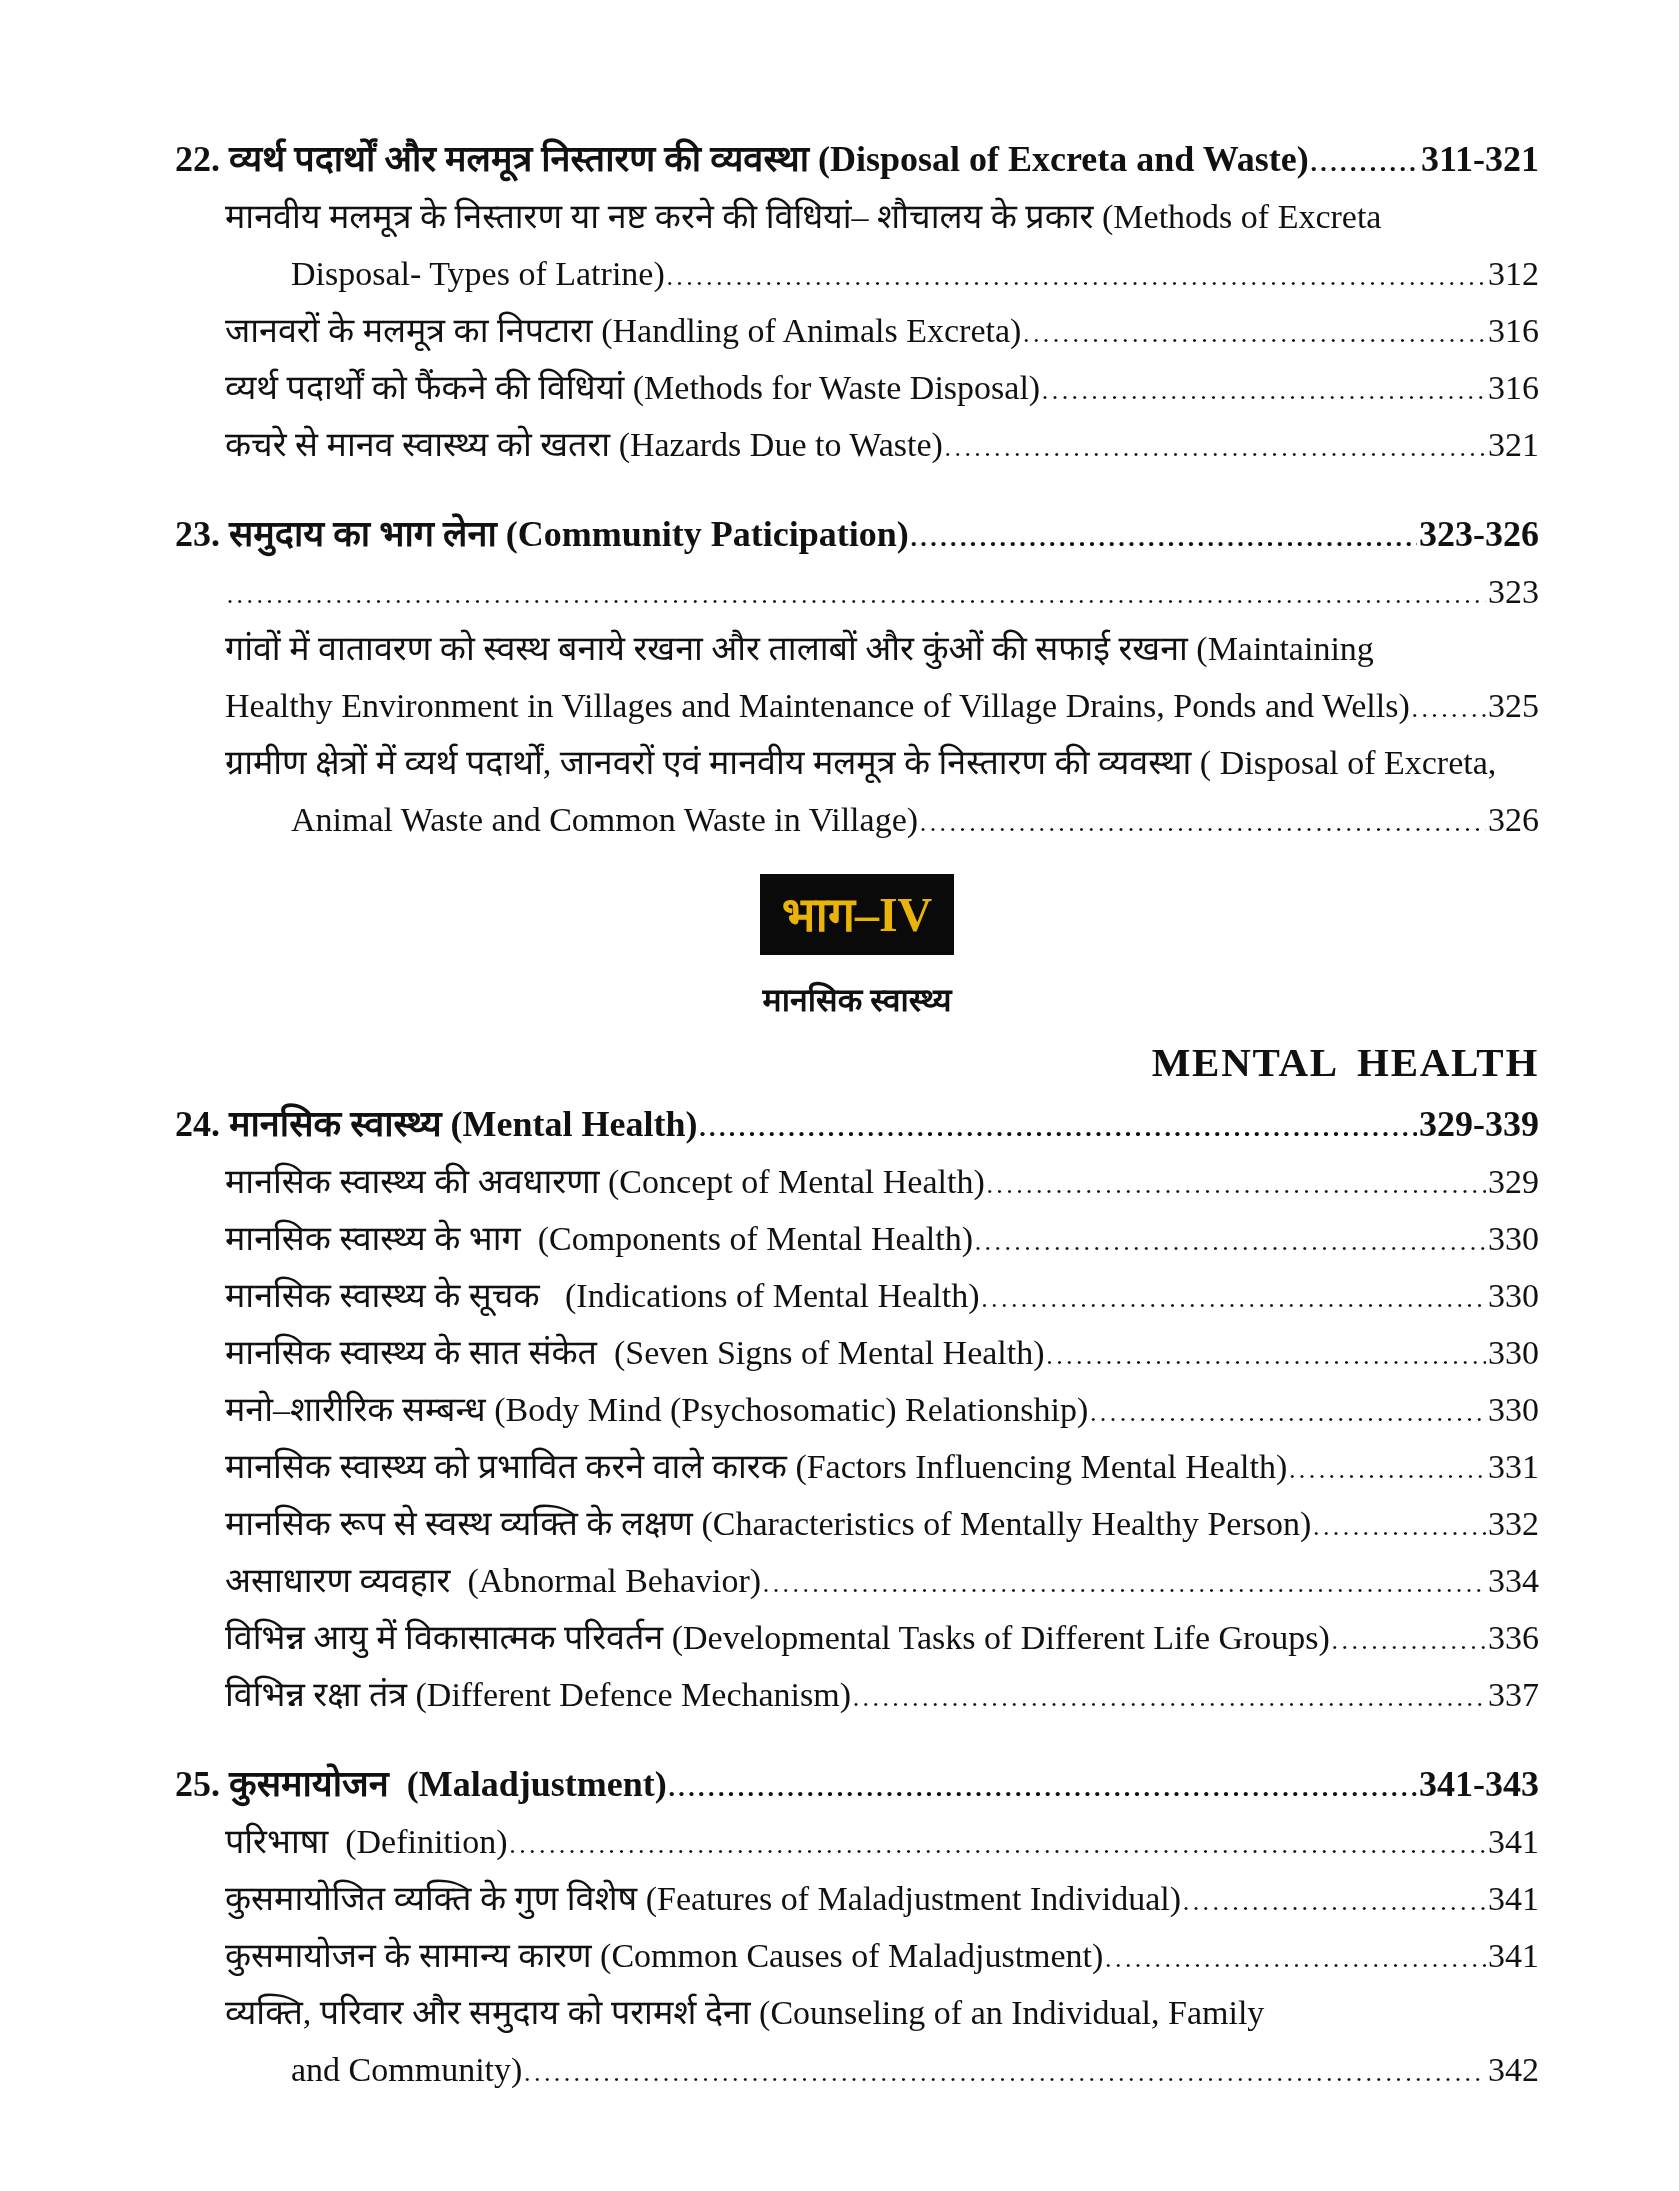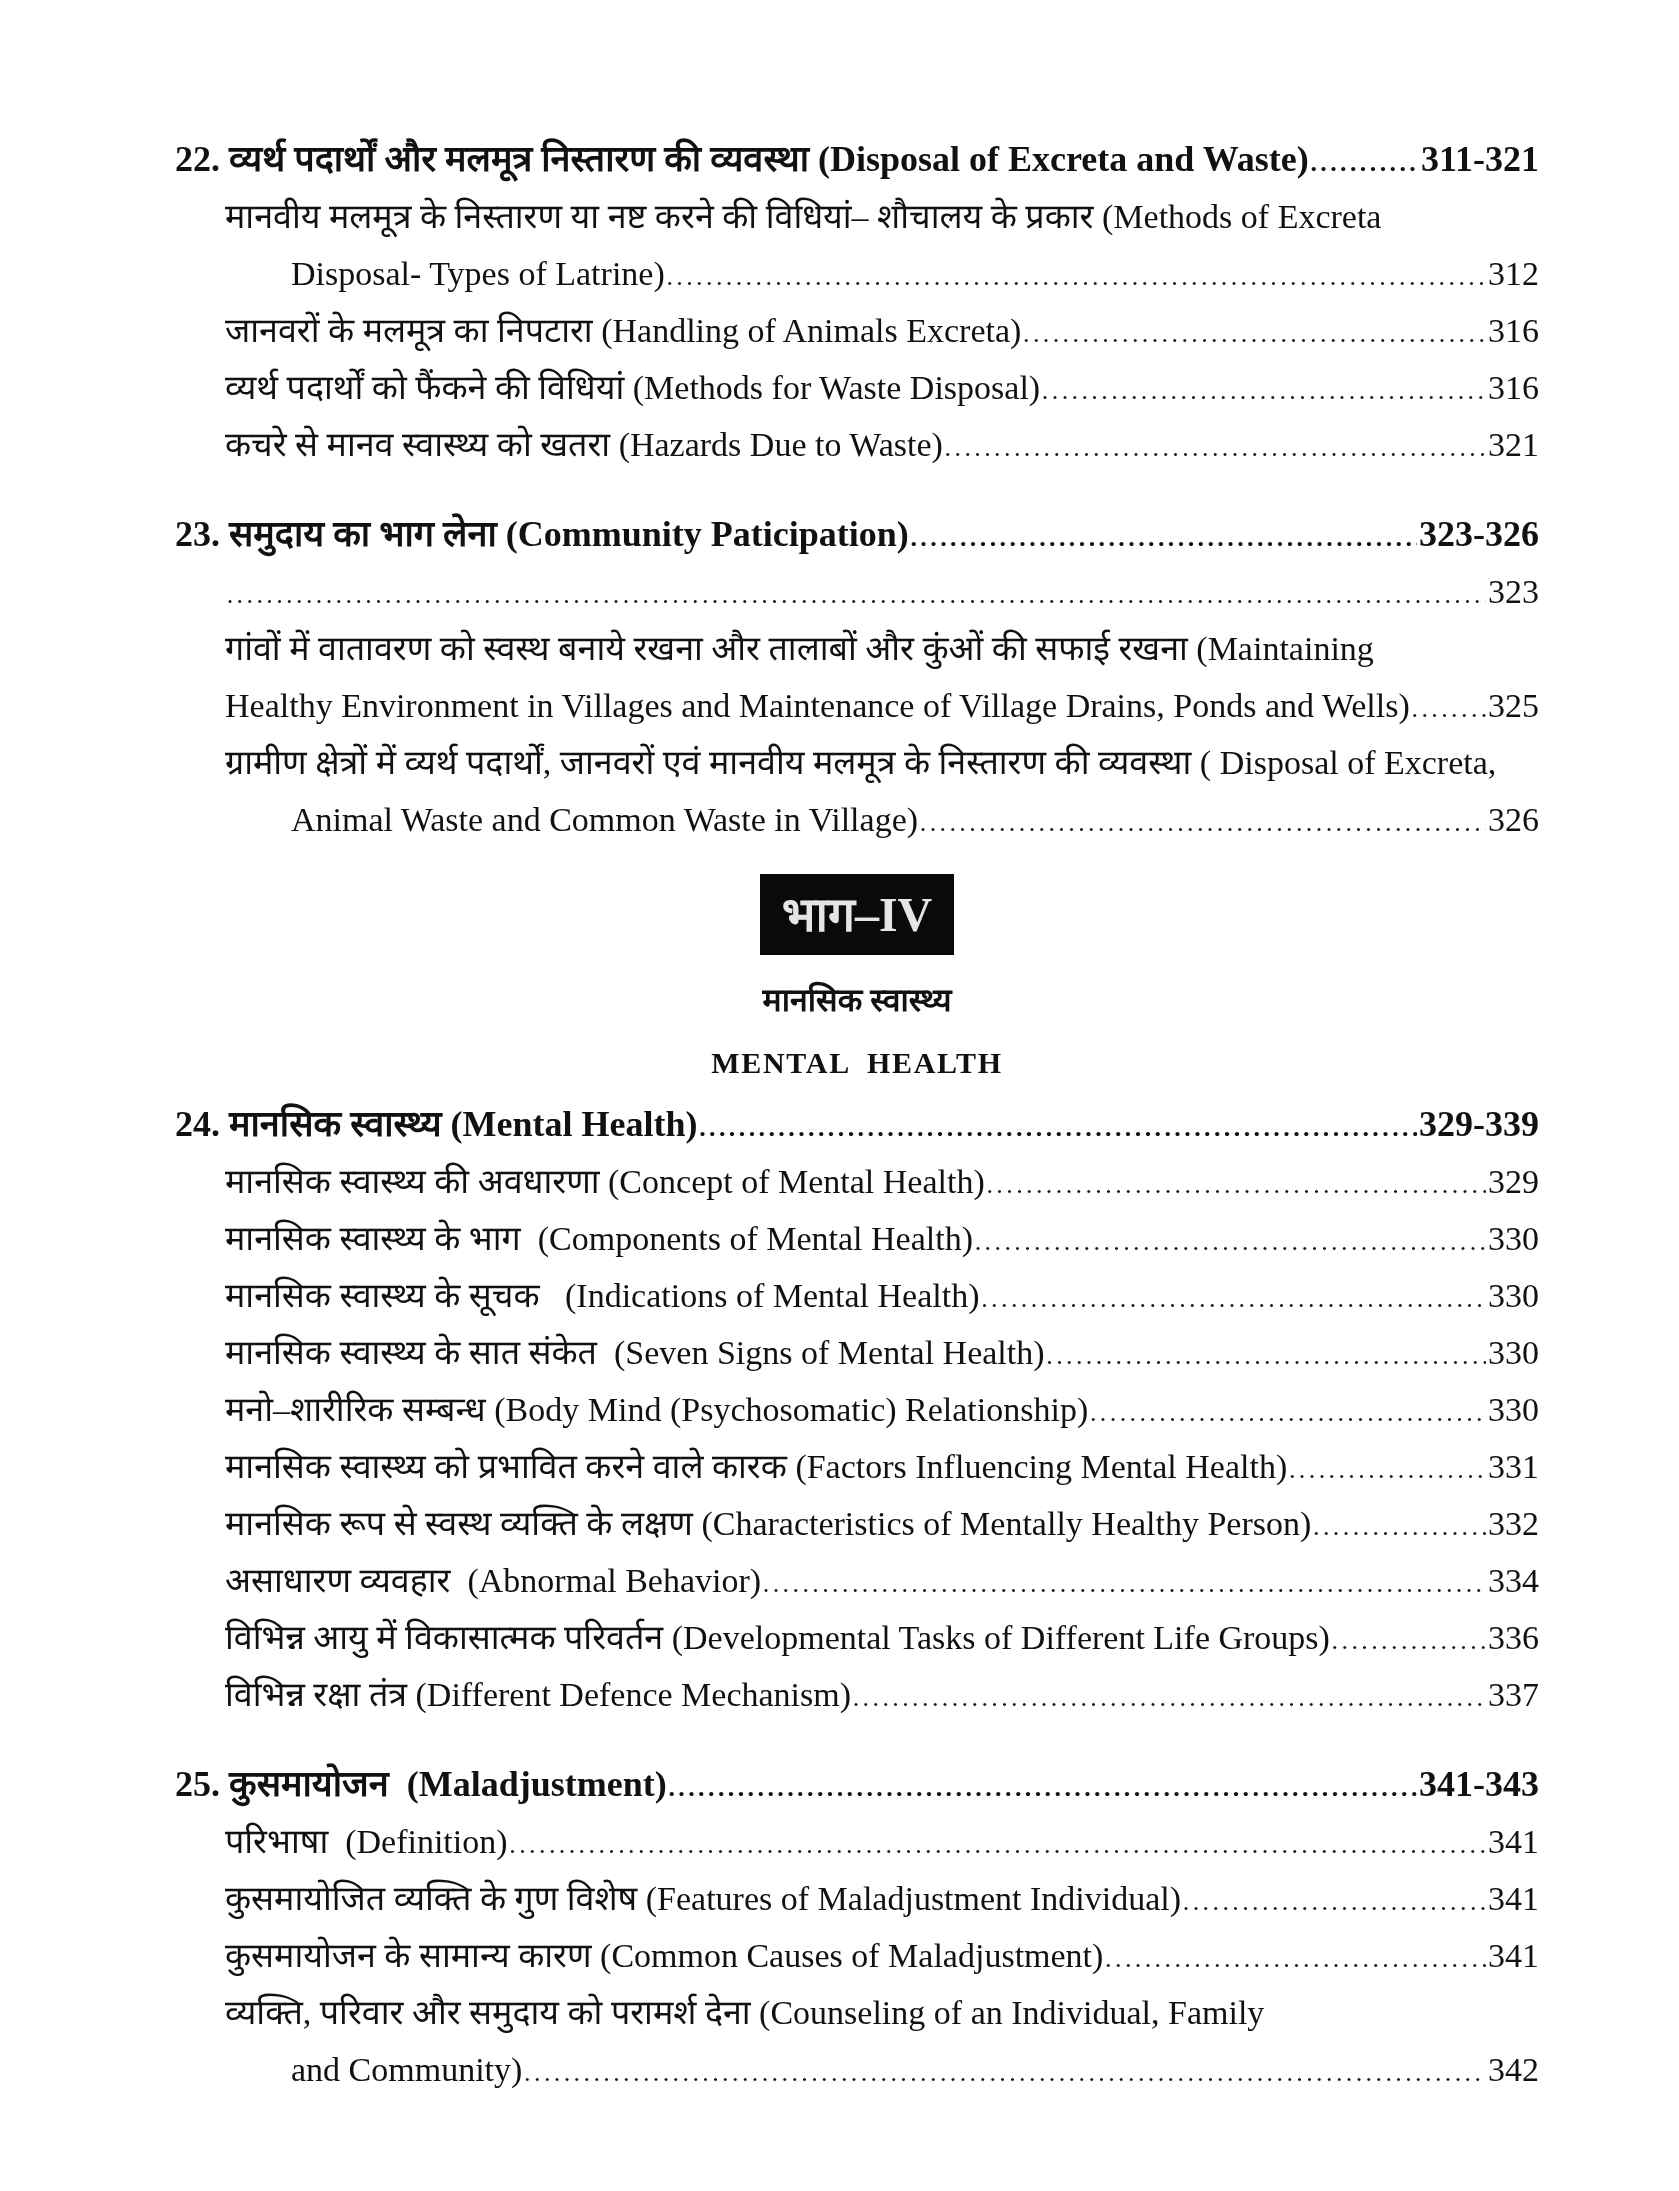--- a/index.html
+++ b/index.html
@@ -41,40 +41,41 @@
     margin: 0 1.7px;
   }
   .row.chapter .dots { font-weight: 700; }
   .pg { white-space: nowrap; }
 
   .part-divider { text-align: center; }
   .part-badge-wrap { margin-top: 26px; height: 81px; }
   .part-badge {
     display: inline-block;
     background: #0a0a0a;
-    color: #e5e5e5;
+    color: #eab308;
     font-weight: 700;
     font-size: 48px;
     line-height: 71px;
     padding: 5.1px 22px 5.1px 22px;
   }
   .part-title-hindi {
     margin-top: 8.6px;
     font-size: 32px;
     font-weight: 700;
     line-height: 73px;
     height: 73px;
   }
   .part-title-english {
-    font-size: 30px;
+    font-size: 41px;
     font-weight: 700;
     letter-spacing: 1.7px;
     word-spacing: 8.6px;
     line-height: 51px;
     height: 51px;
+    text-align: right;
   }
 </style>
 </head>
 <body>
 
 <div class="toc toc-part1" id="toc-part1">
     <div class="row chapter">
       <span class="t">22. व्यर्थ पदार्थों और मलमूत्र निस्तारण की व्यवस्था (Disposal of Excreta and Waste)</span>
       <span class="dots">................................................................................................................................................................................................................................................................................................................................................................................................................</span>
       <span class="pg">311-321</span>

